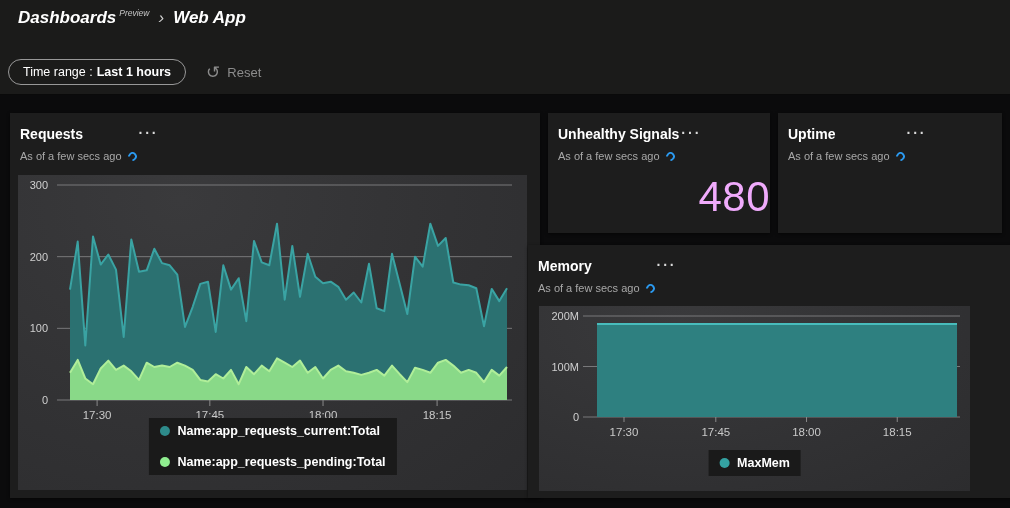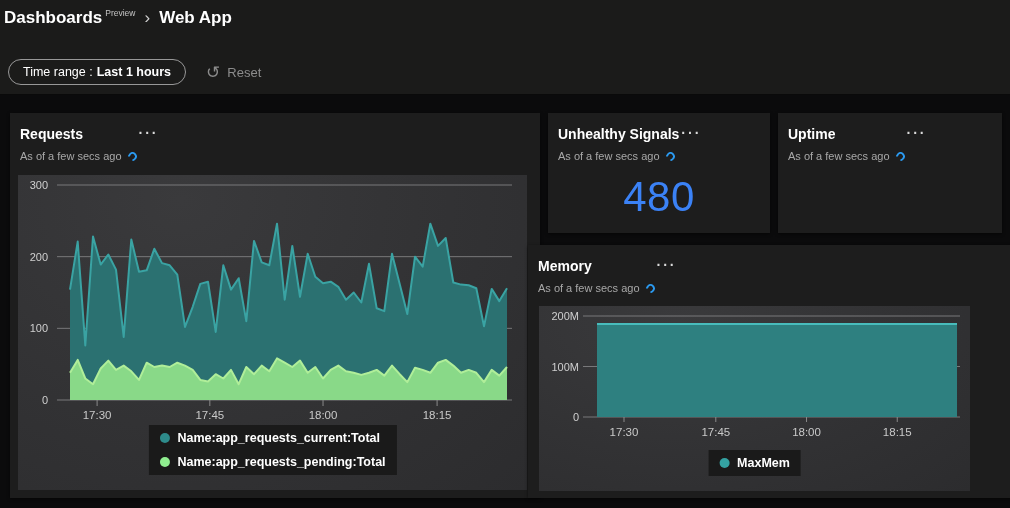--- a/index.html
+++ b/index.html
@@ -9,21 +9,21 @@
     font-family:"Liberation Sans", sans-serif;
     color:#fff;
     position:relative;
   }
   
   .topbar {
     position:absolute; left:0; top:0; width:1010px; height:95px;
     background:#1b1b1a;
     border-bottom:1px solid #0a0a0a;
   }
-  .breadcrumb { position:absolute; left:4px; top:8px; font-size:17px; font-weight:700; color:#fff; white-space:nowrap; }
+  .breadcrumb { position:absolute; left:18px; top:8px; font-size:17px; font-weight:700; color:#fff; white-space:nowrap;font-style:italic; }
   .bc-preview { font-size:8.5px; font-weight:400; color:#c5c5c5; position:relative; top:-7px; margin-left:3px; }
   .bc-chevron { font-size:17px; font-weight:400; color:#d0d0d0; margin:0 9px; }
   .toolbar { position:absolute; left:8px; top:59px; display:flex; align-items:center; gap:20px; }
   .pill {
     height:26px; border:1px solid #989898; border-radius:13px; background:transparent;
     color:#fff; font-size:12.5px; padding:1px 14px; display:flex; align-items:center; cursor:pointer;
     font-family:"Liberation Sans", sans-serif;
   }
   .pill b { margin-left:4px; }
   .reset-btn {
@@ -45,36 +45,36 @@
     width:9px; height:9px; border-radius:50%;
     border:2px solid #2b9af0; border-left-color:transparent;
     display:inline-block; transform:rotate(-45deg);
   }
   .menu-btn {
     background:none; border:none; color:#dadada; cursor:pointer;
     font-size:14px; font-weight:700; letter-spacing:2px; line-height:10px; padding:2px 2px;
     font-family:"Liberation Sans", sans-serif;
   }
   .stat-value {
-    position:absolute; left:0; right:0; bottom:12px; text-align:center;
-    color:#3b82f6; font-weight:400; letter-spacing:.5px;
+    position:absolute; left:0; right:0; bottom:12px; text-align:right;
+    color:#f0abfc; font-weight:400; letter-spacing:.5px;
   }
   .card-unhealthy .stat-value { font-size:42px; }
   .card-uptime .stat-value { font-size:46px; }
   
   .chart-panel {
     position:absolute;
     background:radial-gradient(ellipse at 32% 8%, #3a3a3c 0%, #323234 55%, #2c2c2e 100%);
   }
   .panel-requests { left:8px;  top:62px; width:509px; height:315px; }
   .panel-memory   { left:11px; top:61px; width:431px; height:185px; }
   .chart-panel svg { position:absolute; left:0; top:0; width:100%; height:100%; display:block; }
   .legend {
     position:absolute; left:50%; bottom:15px; transform:translateX(-50%);
-    background:#1a1a1a; padding:5px 11px; display:flex; flex-direction:column; gap:8px;
+    background:#1a1a1a; padding:5px 11px; display:flex; flex-direction:column; gap:15px;
   }
   .legend-item { display:flex; align-items:center; gap:8px; font-size:12.5px; font-weight:700; color:#fff; white-space:nowrap; line-height:16px; }
   .legend-dot { width:10px; height:10px; border-radius:50%; flex:none; }
 </style>
 </head>
 <body>
 
 <header class="topbar">
   <div class="breadcrumb">
     <span>Dashboards</span><span class="bc-preview">Preview</span><span class="bc-chevron">›</span><span>Web App</span>

